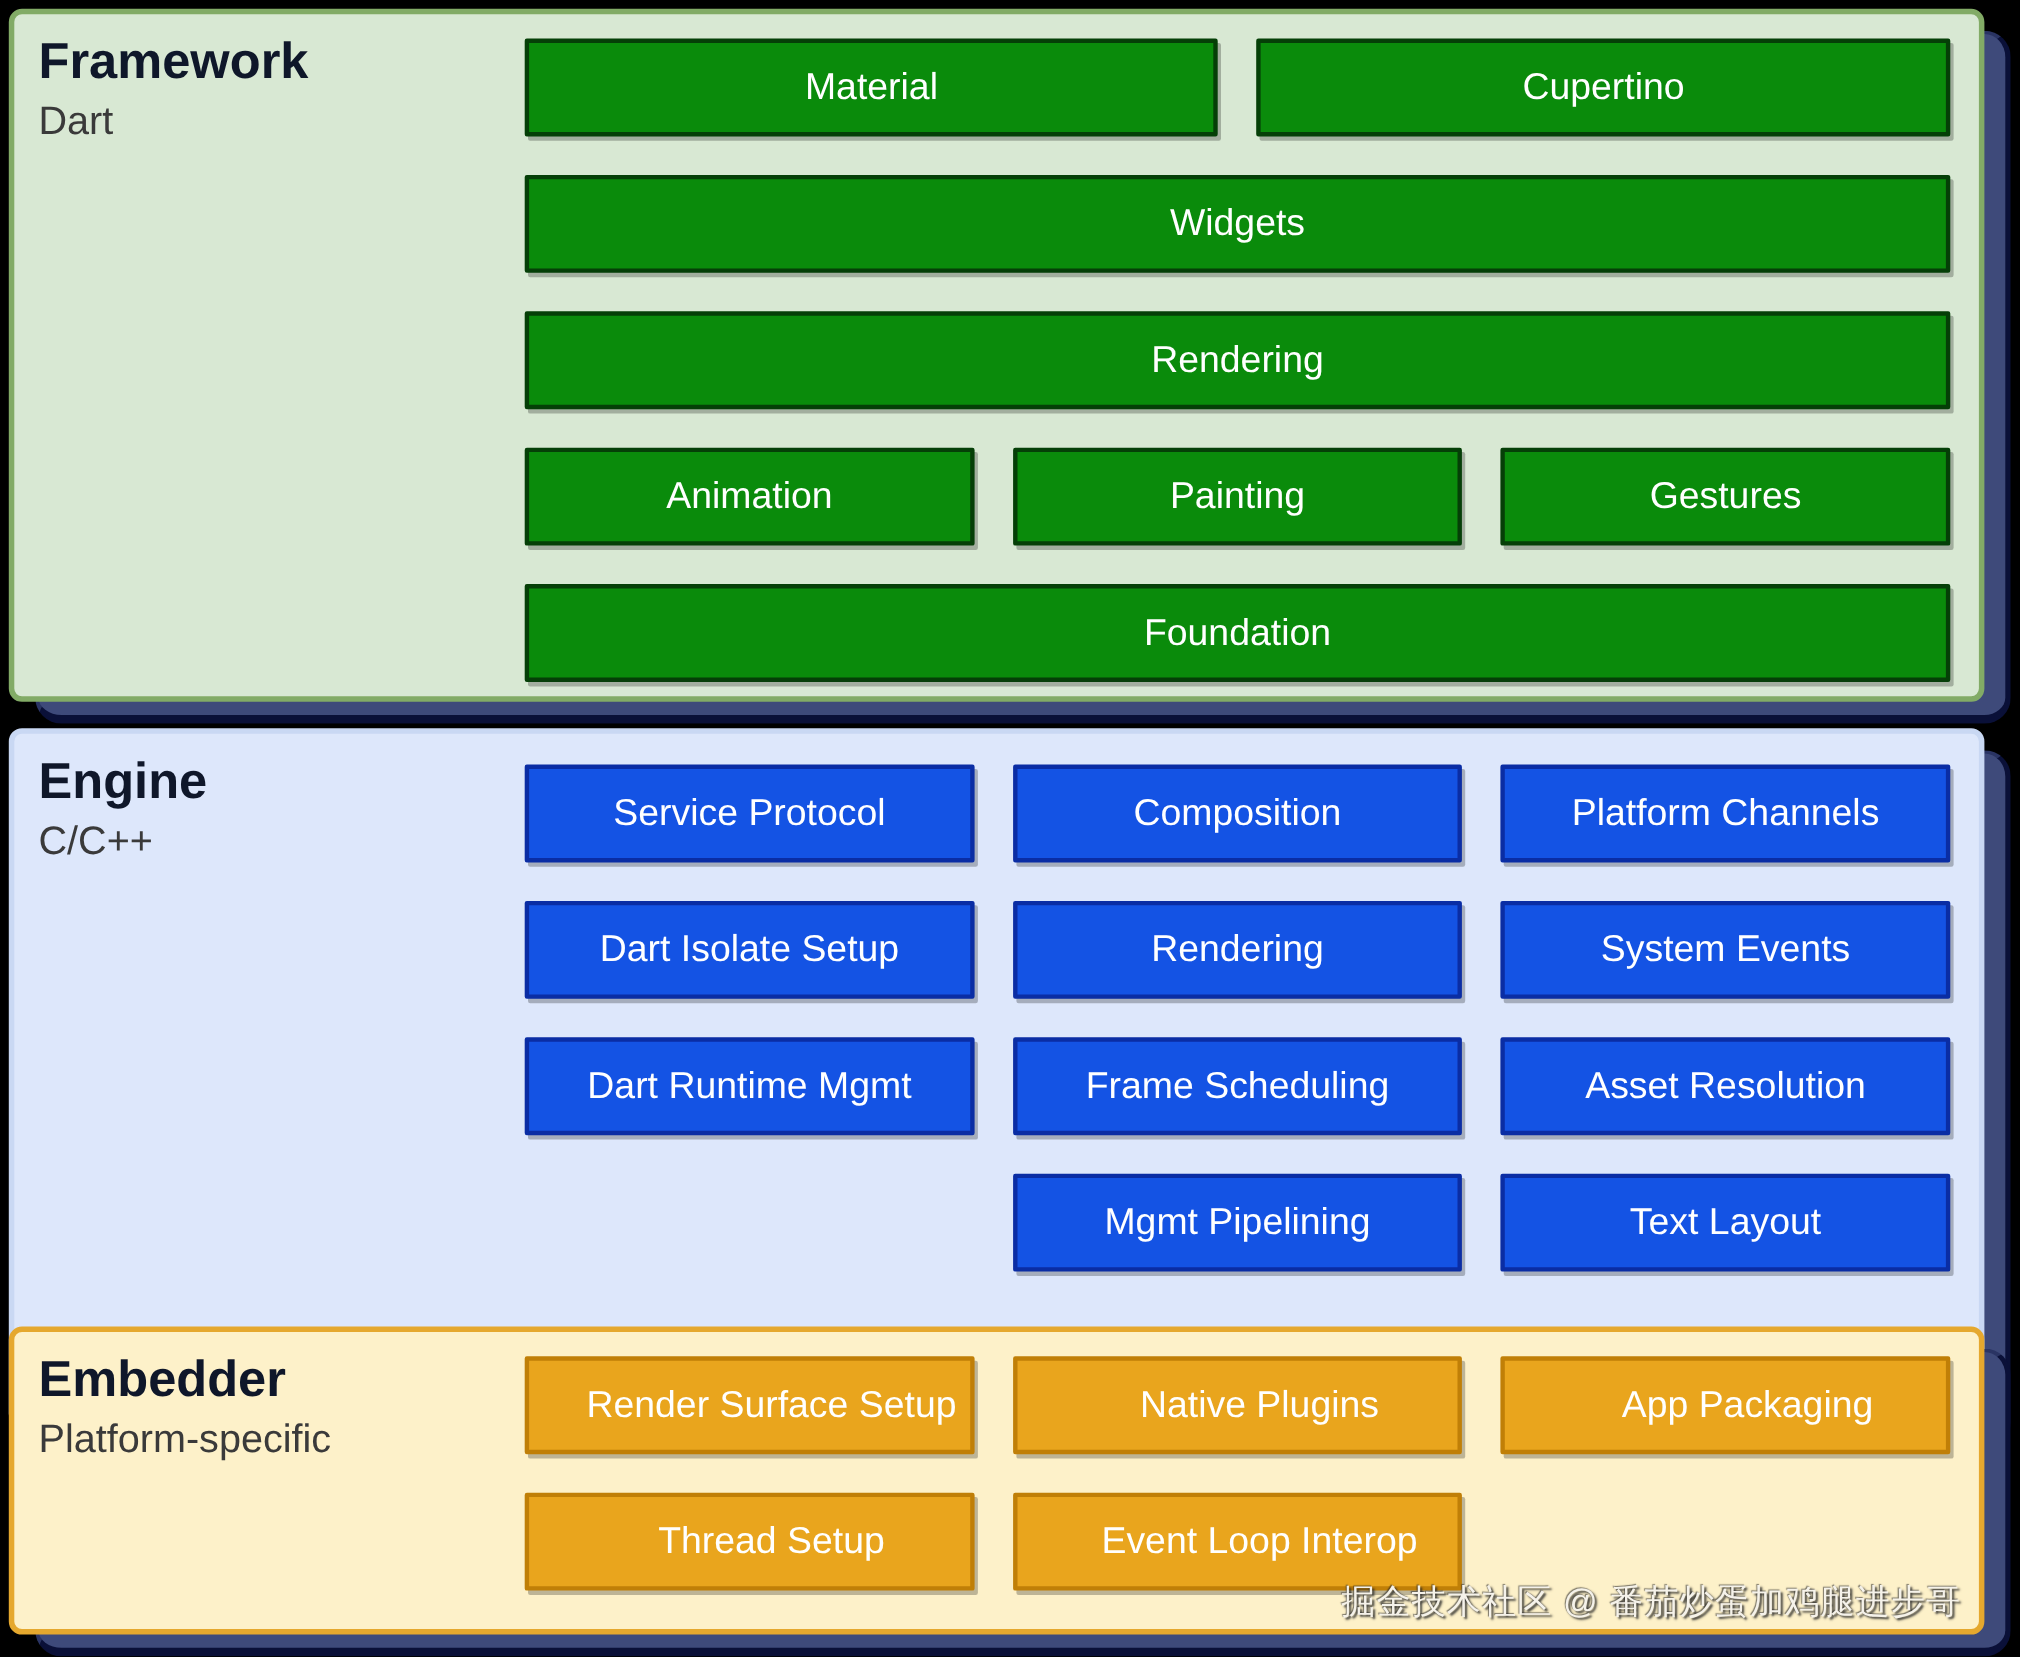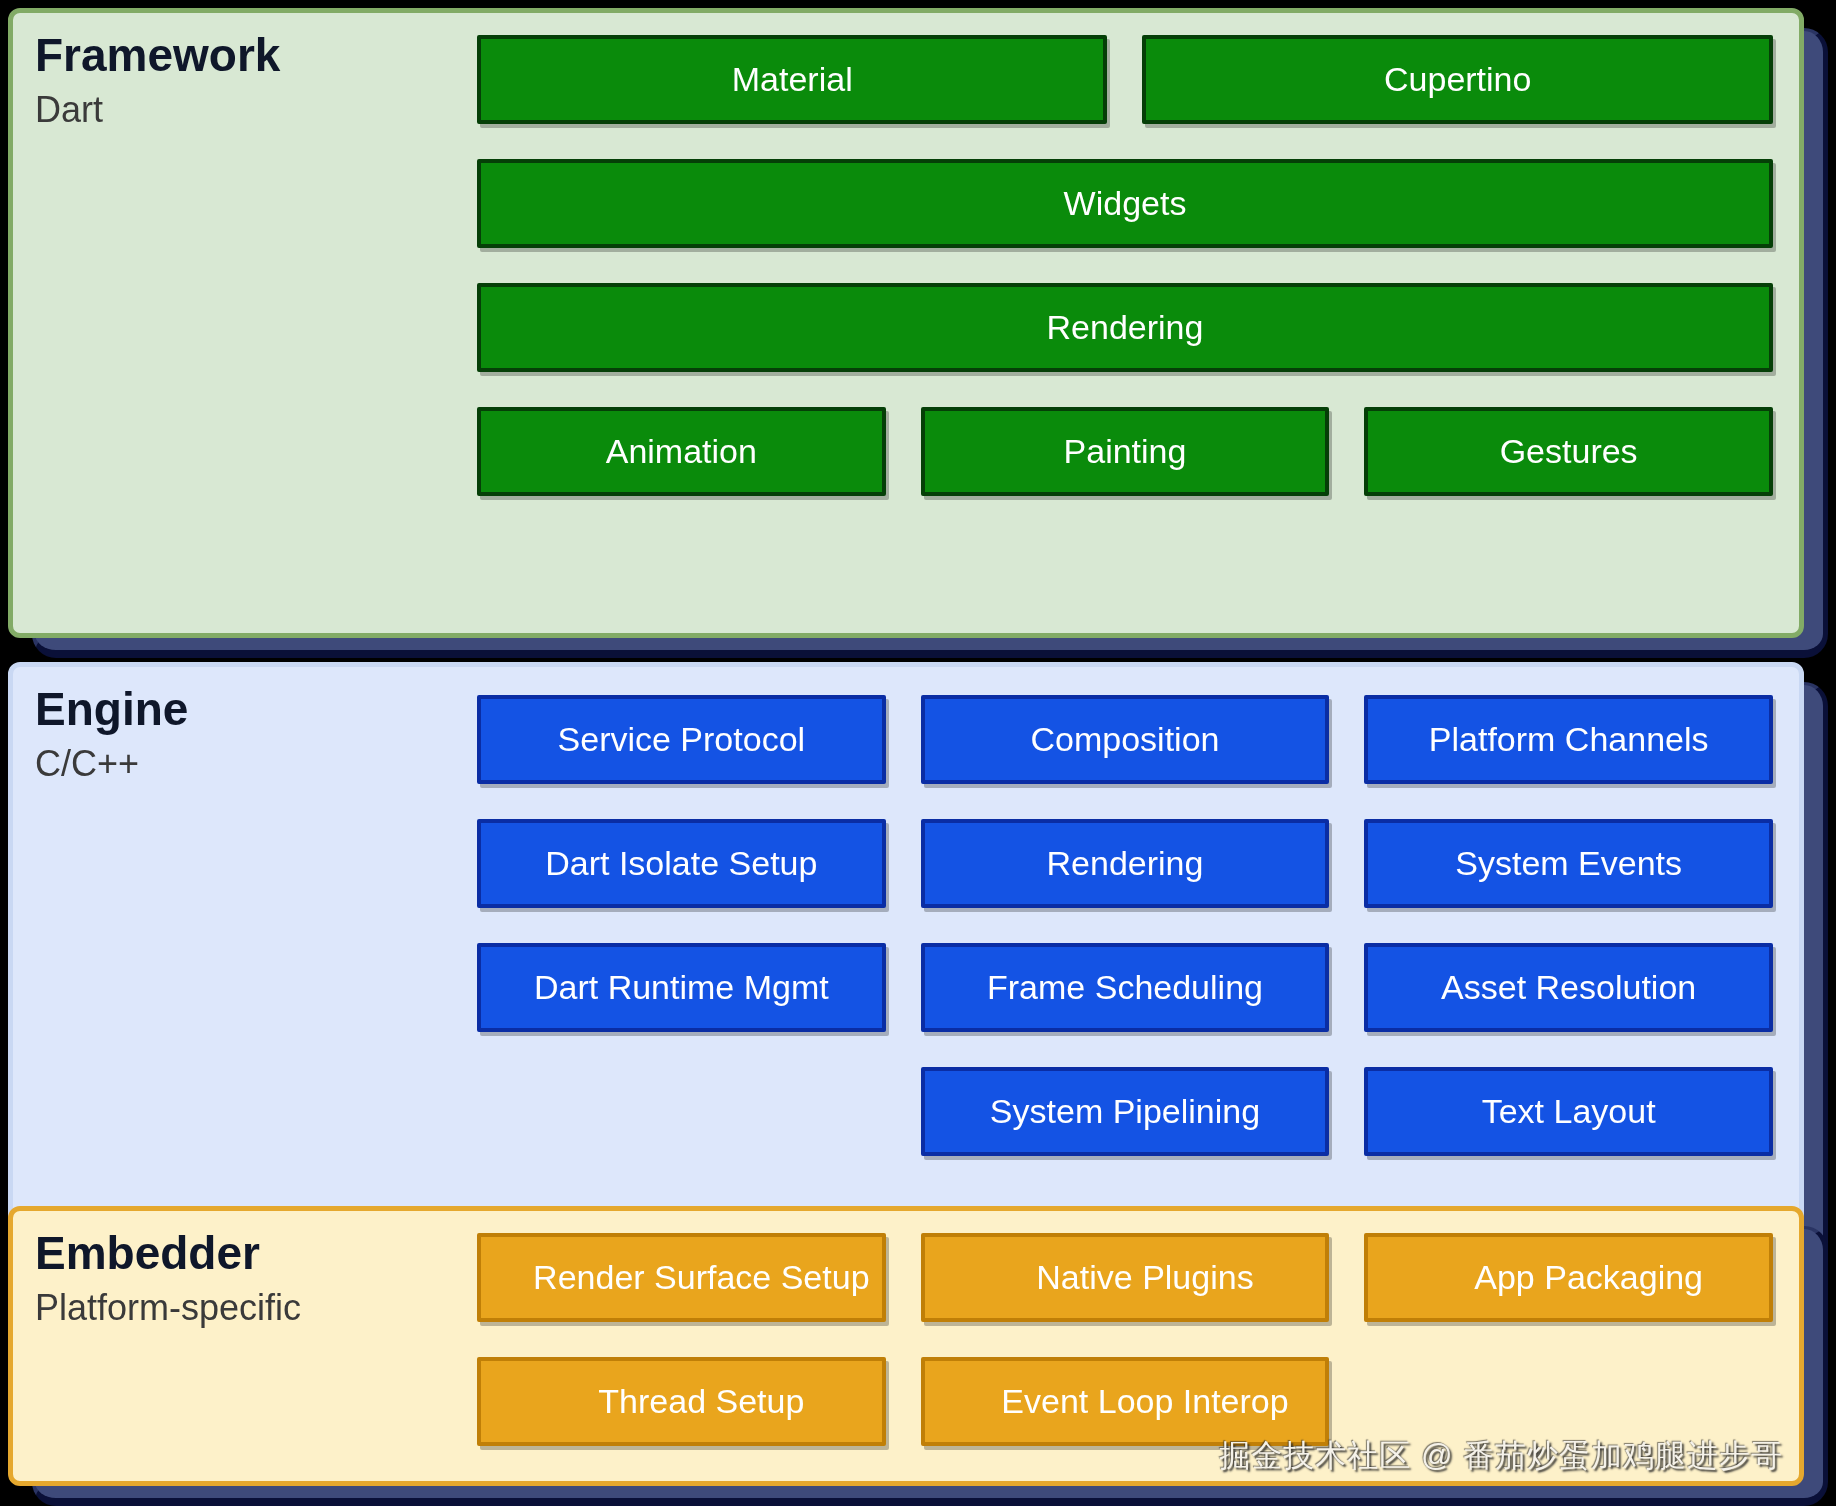--- a/index.html
+++ b/index.html
@@ -83,20 +83,21 @@
       <div class="subtitle">Dart</div>
     </div>
     <div class="grid">
       <div class="box g s3">Material</div>
       <div class="box g s3">Cupertino</div>
       <div class="box g s6">Widgets</div>
       <div class="box g s6">Rendering</div>
       <div class="box g s2">Animation</div>
       <div class="box g s2">Painting</div>
       <div class="box g s2">Gestures</div>
+      <div class="box g s6">Foundation</div>
     </div>
   </div>
 </div>
 
 <div class="panel-wrap" style="top:662px;height:635px;">
   <div class="panel-shadow"></div>
   <div class="panel engine">
     <div class="titleblock">
       <div class="title">Engine</div>
       <div class="subtitle">C/C++</div>
@@ -104,21 +105,21 @@
     <div class="grid">
       <div class="box b s2">Service Protocol</div>
       <div class="box b s2">Composition</div>
       <div class="box b s2">Platform Channels</div>
       <div class="box b s2">Dart Isolate Setup</div>
       <div class="box b s2">Rendering</div>
       <div class="box b s2">System Events</div>
       <div class="box b s2">Dart Runtime Mgmt</div>
       <div class="box b s2">Frame Scheduling</div>
       <div class="box b s2">Asset Resolution</div>
-      <div class="box b p3s2">System Pipelining</div>
+      <div class="box b p3s2">Mgmt Pipelining</div>
       <div class="box b p5s2">Text Layout</div>
     </div>
   </div>
 </div>
 
 <div class="panel-wrap" style="top:1206px;height:280px;">
   <div class="panel-shadow"></div>
   <div class="panel embedder">
     <div class="titleblock">
       <div class="title">Embedder</div>

